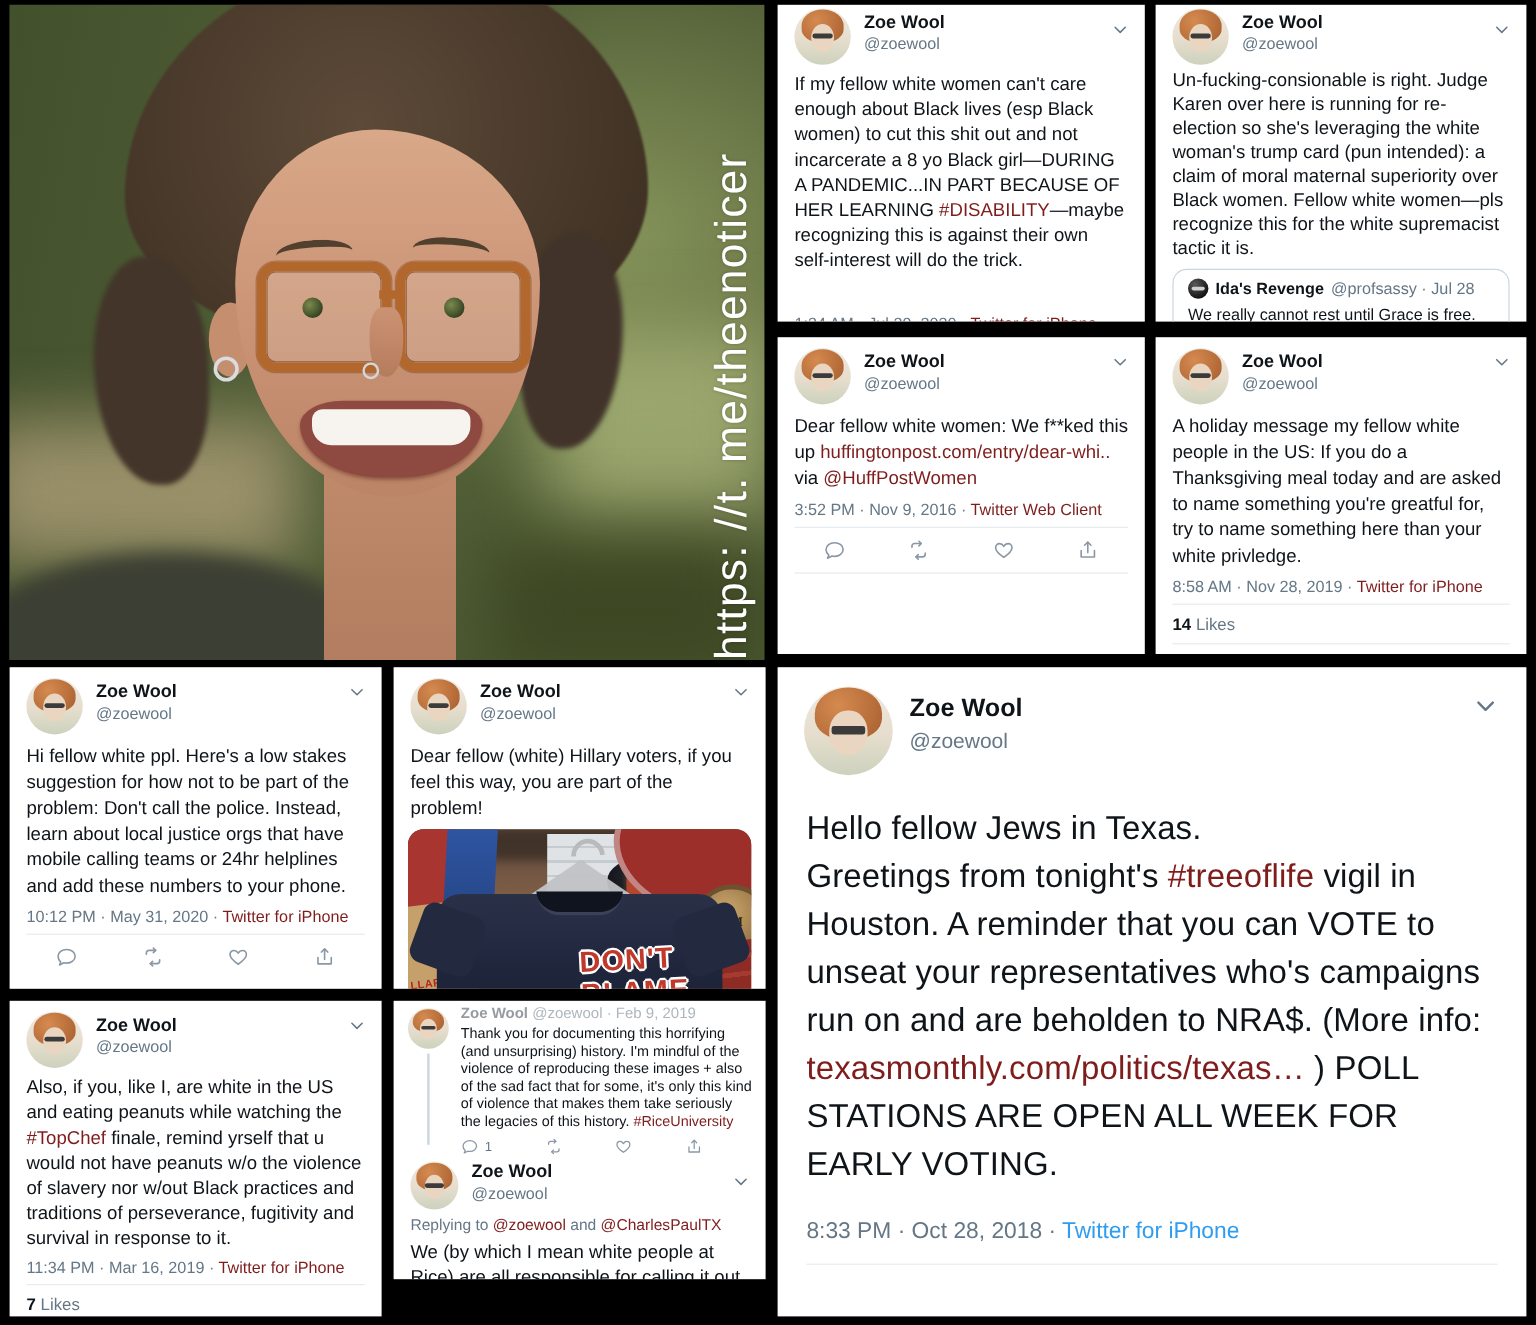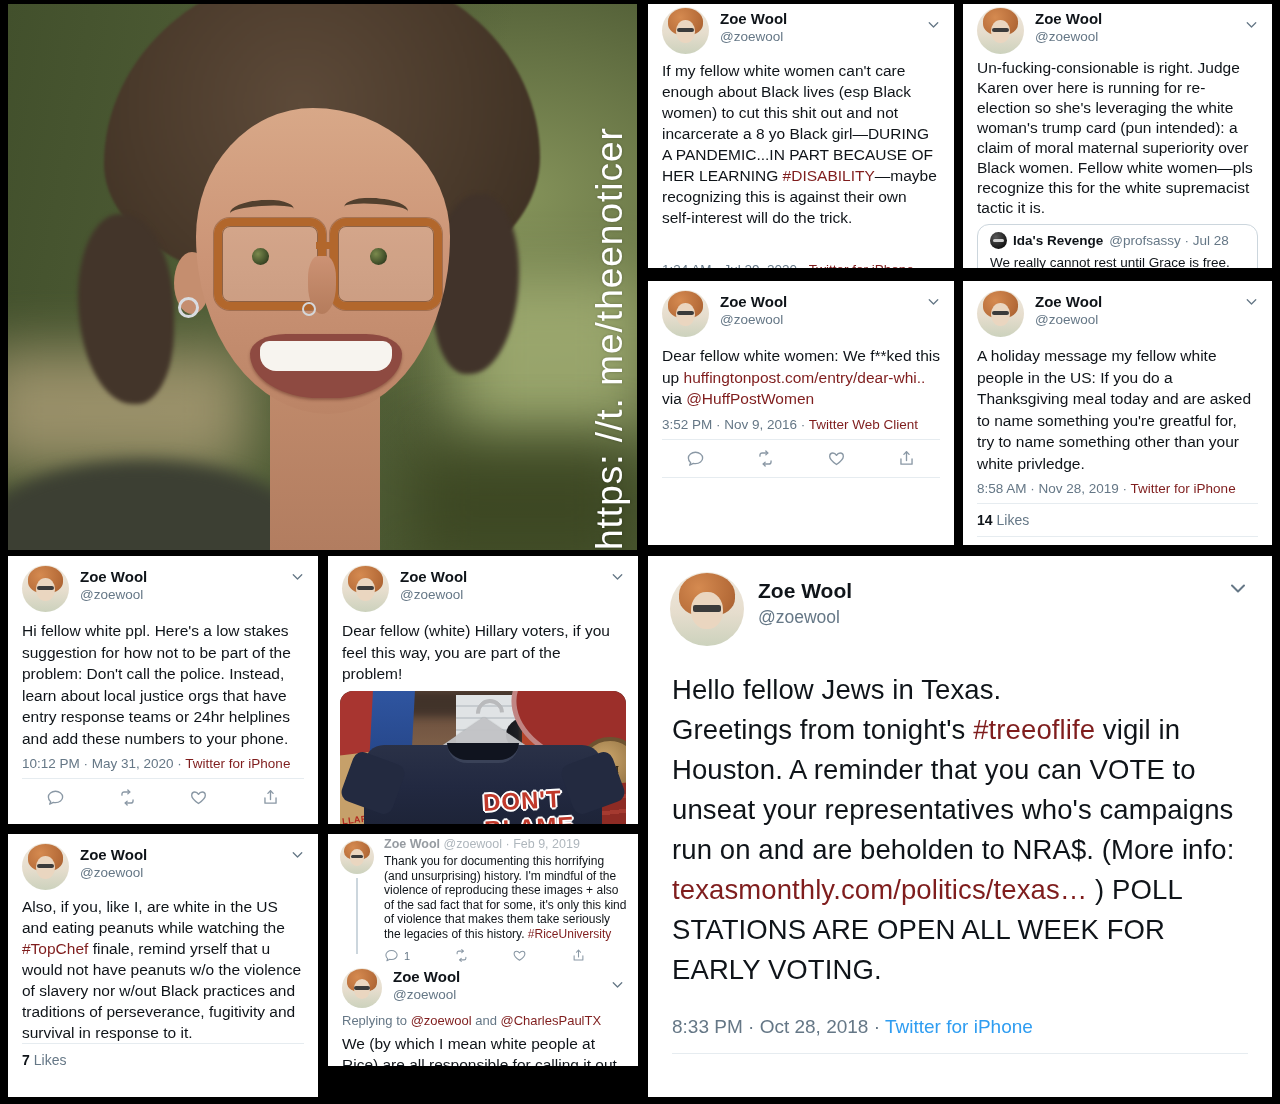--- a/index.html
+++ b/index.html
@@ -261,21 +261,21 @@
         <i class="av-glasses"></i>
       </div>
     <div class="tw-names">
       <div class="tw-name">Zoe Wool</div>
       <div class="tw-handle">@zoewool</div>
     </div>
     <svg class="chev" viewBox="0 0 24 24">
         <path d="M6 9.5l6 6 6-6"></path>
       </svg>
   </header>
-  <div class="tw-body"><span>A holiday message my fellow white people in the US: If you do a Thanksgiving meal today and are asked to name something you're greatful for, try to name something other than your white privledge.</span></div>
+  <div class="tw-body"><span>A holiday message my fellow white people in the US: If you do a Thanksgiving meal today and are asked to name something you're greatful for, try to name something here than your white privledge.</span></div>
   <div class="tw-time"><span>8:58 AM · Nov 28, 2019 · </span><span class="lnk">Twitter for iPhone</span></div>
   <div class="tw-stats">
     <span><b>14</b><span>Likes</span></span>
   </div>
   <div class="tw-icons">
     
     
     
     
   </div>
@@ -289,21 +289,21 @@
         <i class="av-glasses"></i>
       </div>
     <div class="tw-names">
       <div class="tw-name">Zoe Wool</div>
       <div class="tw-handle">@zoewool</div>
     </div>
     <svg class="chev" viewBox="0 0 24 24">
         <path d="M6 9.5l6 6 6-6"></path>
       </svg>
   </header>
-  <div class="tw-body"><span>Hi fellow white ppl. Here's a low stakes suggestion for how not to be part of the problem: Don't call the police. Instead, learn about local justice orgs that have entry response teams or 24hr helplines and add these numbers to your phone.</span></div>
+  <div class="tw-body"><span>Hi fellow white ppl. Here's a low stakes suggestion for how not to be part of the problem: Don't call the police. Instead, learn about local justice orgs that have mobile calling teams or 24hr helplines and add these numbers to your phone.</span></div>
   <div class="tw-time"><span>10:12 PM · May 31, 2020 · </span><span class="lnk">Twitter for iPhone</span></div>
   <div class="tw-icons">
     <svg class="ic" viewBox="0 0 24 24">
         <path d="M21 11.3c0 4-4 7.2-9 7.2-.95 0-1.87-.12-2.73-.35L4.6 20.4l1.3-3.1C4.2 15.9 3 13.7 3 11.3 3 7.3 7 4.1 12 4.1s9 3.2 9 7.2z"></path>
       </svg>
     <svg class="ic" viewBox="0 0 24 24">
         <path d="M5 9V7.7C5 6.2 6.2 5 7.7 5h7.1"></path>
         <path d="M12.4 2.6L14.8 5l-2.4 2.4"></path>
         <path d="M19 15v1.3c0 1.5-1.2 2.7-2.7 2.7H9.2"></path>
         <path d="M11.6 21.4L9.2 19l2.4-2.4"></path>
@@ -328,20 +328,21 @@
       </div>
     <div class="tw-names">
       <div class="tw-name">Zoe Wool</div>
       <div class="tw-handle">@zoewool</div>
     </div>
     <svg class="chev" viewBox="0 0 24 24">
         <path d="M6 9.5l6 6 6-6"></path>
       </svg>
   </header>
   <div class="tw-body"><span>Also, if you, like I, are white in the US and eating peanuts while watching the </span><span class="lnk">#TopChef</span><span> finale, remind yrself that u would not have peanuts w/o the violence of slavery nor w/out Black practices and traditions of perseverance, fugitivity and survival in response to it.</span></div>
+  <div class="tw-time"><span>11:34 PM · Mar 16, 2019 · </span><span class="lnk">Twitter for iPhone</span></div>
   <div class="tw-stats">
     <span><b>7</b><span>Likes</span></span>
   </div>
 </section>
 
 <section class="panel" id="p-g">
   <header class="tw-head">
     <div class="avatar av48">
         <i class="av-hair"></i>
         <i class="av-face"></i>

